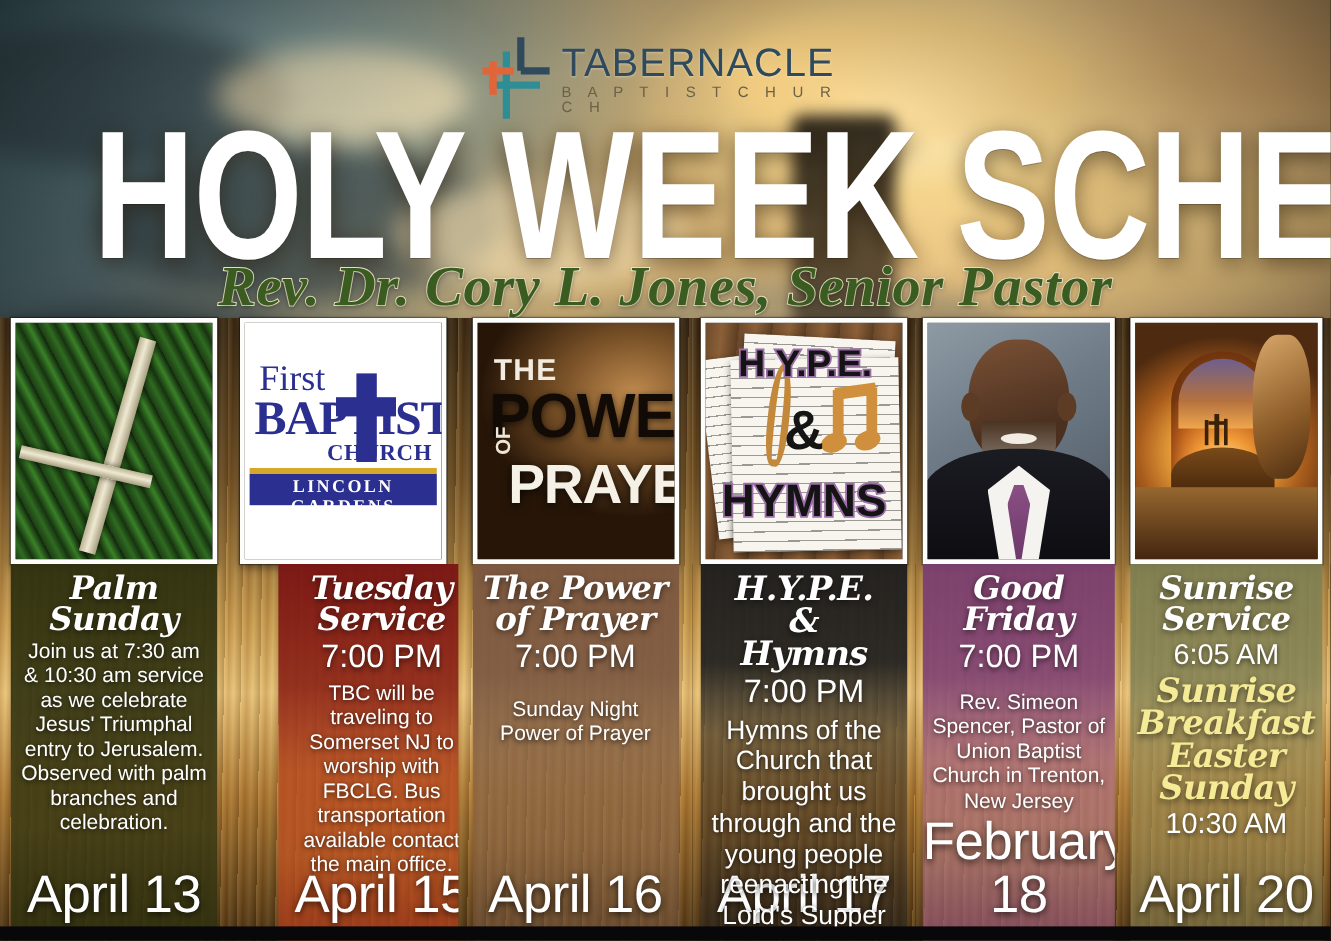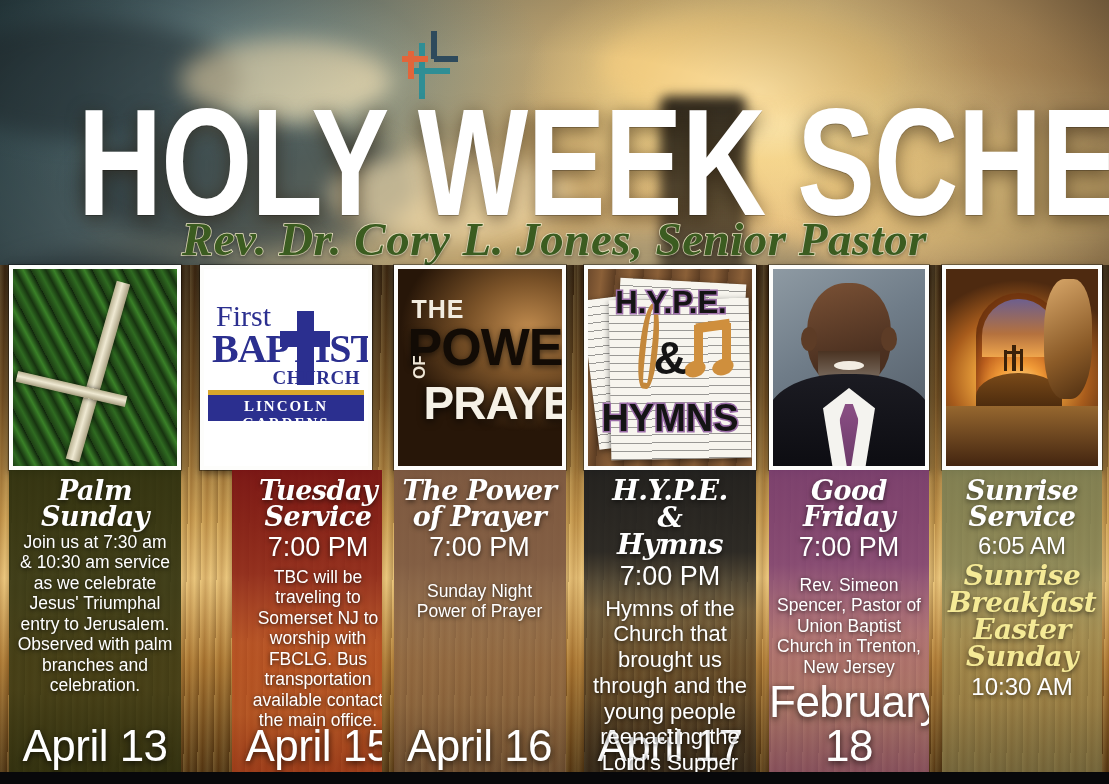--- a/index.html
+++ b/index.html
@@ -283,20 +283,24 @@
   <div class="logo-wrap">
     <svg class="logo-mark" viewBox="0 0 64 72">
       <path d="M36 2 L36 30" stroke="#2e4a5c" stroke-width="6" fill="none"></path>
       <path d="M36 30 L60 30" stroke="#2e4a5c" stroke-width="6" fill="none"></path>
       <path d="M24 14 L24 42" stroke="#2f8e95" stroke-width="6" fill="none"></path>
       <path d="M10 42 L52 42" stroke="#2f8e95" stroke-width="6" fill="none"></path>
       <path d="M24 42 L24 70" stroke="#2f8e95" stroke-width="6" fill="none"></path>
       <path d="M4 30 L30 30" stroke="#e2653a" stroke-width="6" fill="none"></path>
       <path d="M13 22 L13 50" stroke="#e2653a" stroke-width="6" fill="none"></path>
     </svg>
+    <div class="logo-text">
+      <div class="logo-name">TABERNACLE</div>
+      <div class="logo-sub">B A P T I S T   C H U R C H</div>
+    </div>
   </div>
 
   <div class="headline">HOLY WEEK SCHEDULE</div>
   <div class="subhead">Rev. Dr. Cory L. Jones, Senior Pastor</div>
 
   <div class="columns">
 
     <div class="col c0">
       <div class="bg-wood"></div>
       <div class="thumb">
@@ -440,19 +444,20 @@
           </div>
         </div>
       </div>
       <div class="panel p5">
         <div class="panel-content">
           <div class="script s-title">Sunrise<br>Service</div>
           <div class="time time-sm">6:05 AM</div>
           <div class="script s-title script-yellow" style="font-size:28px;">Sunrise<br>Breakfast<br>Easter<br>Sunday</div>
           <div class="time time-sm">10:30 AM</div>
         </div>
+        <div class="date">April 20</div>
       </div>
     </div>
 
   </div>
 
   <div class="bottom-bar"></div>
 </div>
 
 </body></html>

